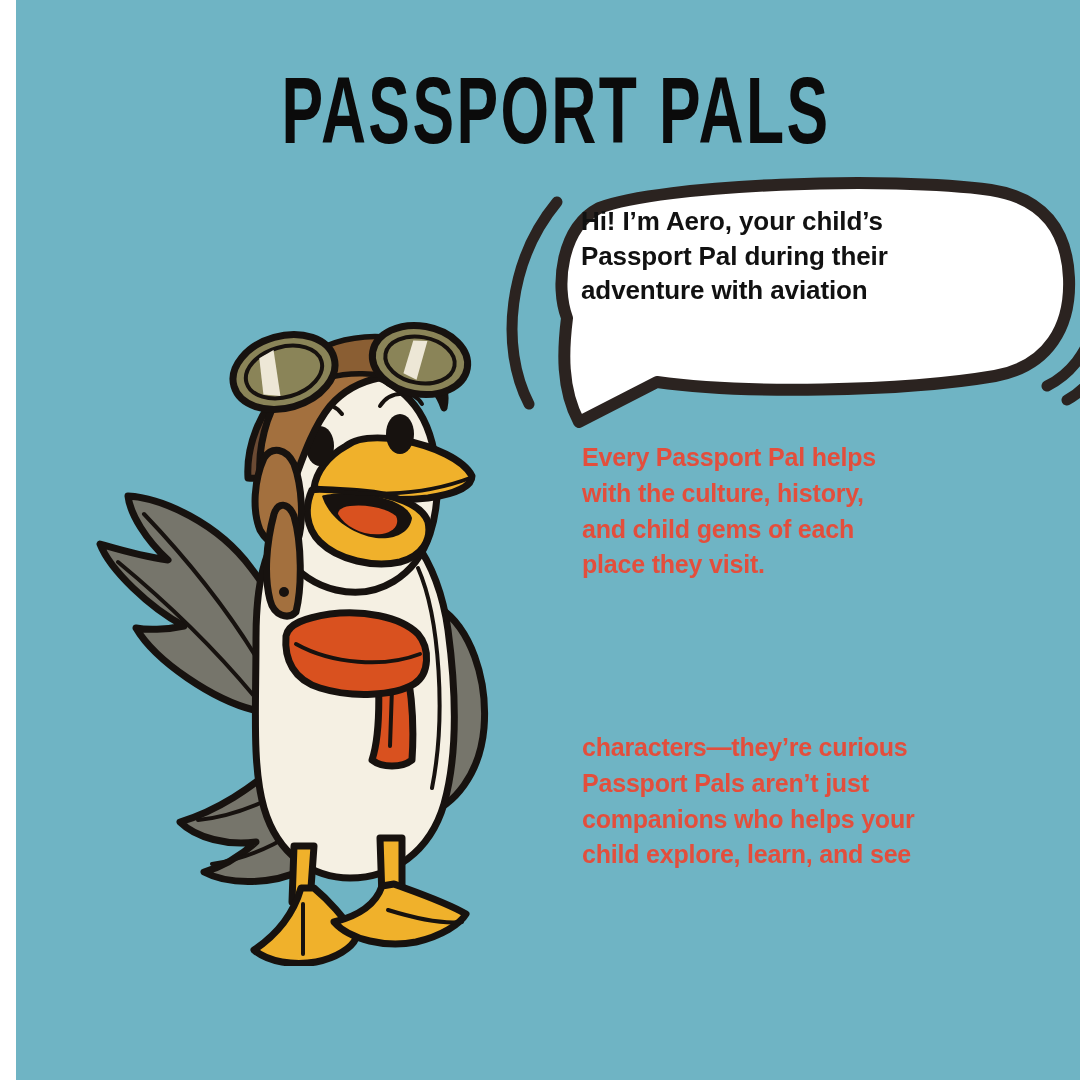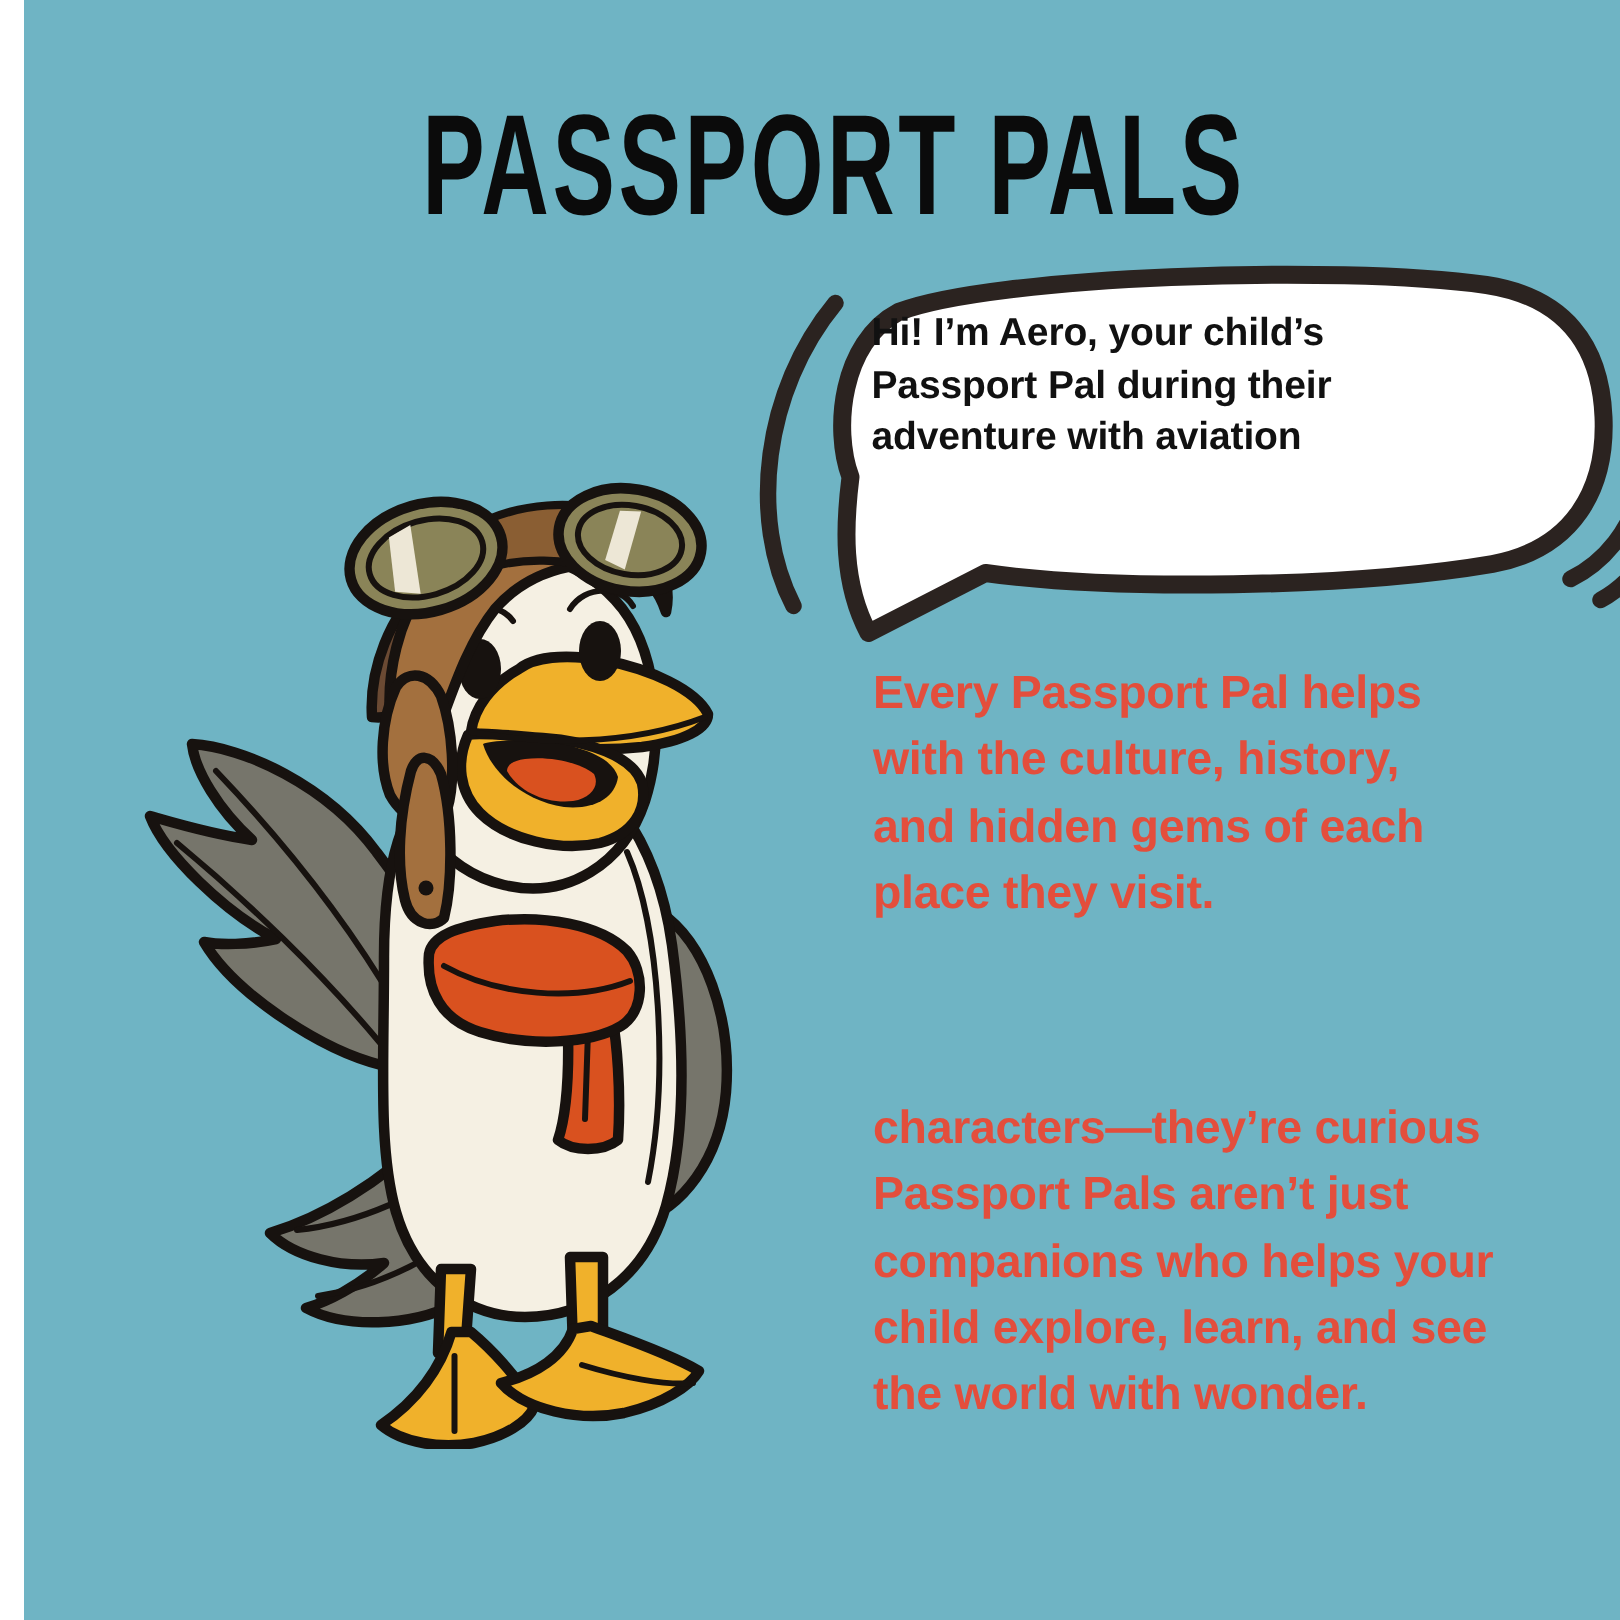--- a/index.html
+++ b/index.html
@@ -68,21 +68,21 @@
   }
   #bubble-text div { white-space: nowrap; }
 
   
   .body-para {
     position: absolute;
     left: 566px;
     width: 470px;
     color: #E34E3C;
     font-weight: bold;
-    font-size: 31px;
+    font-size: 25px;
     line-height: 1.43;
     letter-spacing: -0.2px;
     font-family: "Liberation Sans", sans-serif;
   }
   #para-1 { top: 440px; }
   #para-2 { top: 730px; }
   .body-para div { white-space: nowrap; }
 
   
   #duck {
@@ -341,25 +341,24 @@
     <div id="bubble-text">
       <div>Hi! I’m Aero, your child’s</div>
       <div>Passport Pal during their</div>
       <div>adventure with aviation</div>
     </div>
   </div>
 
   <div class="body-para" id="para-1">
     <div>Every Passport Pal helps</div>
     <div>with the culture, history,</div>
-    <div>and hidden gems of each</div>
+    <div>and child gems of each</div>
     <div>place they visit.</div>
   </div>
 
   <div class="body-para" id="para-2">
     <div>characters—they’re curious</div>
     <div>Passport Pals aren’t just</div>
     <div>companions who helps your</div>
     <div>child explore, learn, and see</div>
-    <div>the world with wonder.</div>
   </div>
 
 </div>
 
 </body></html>

